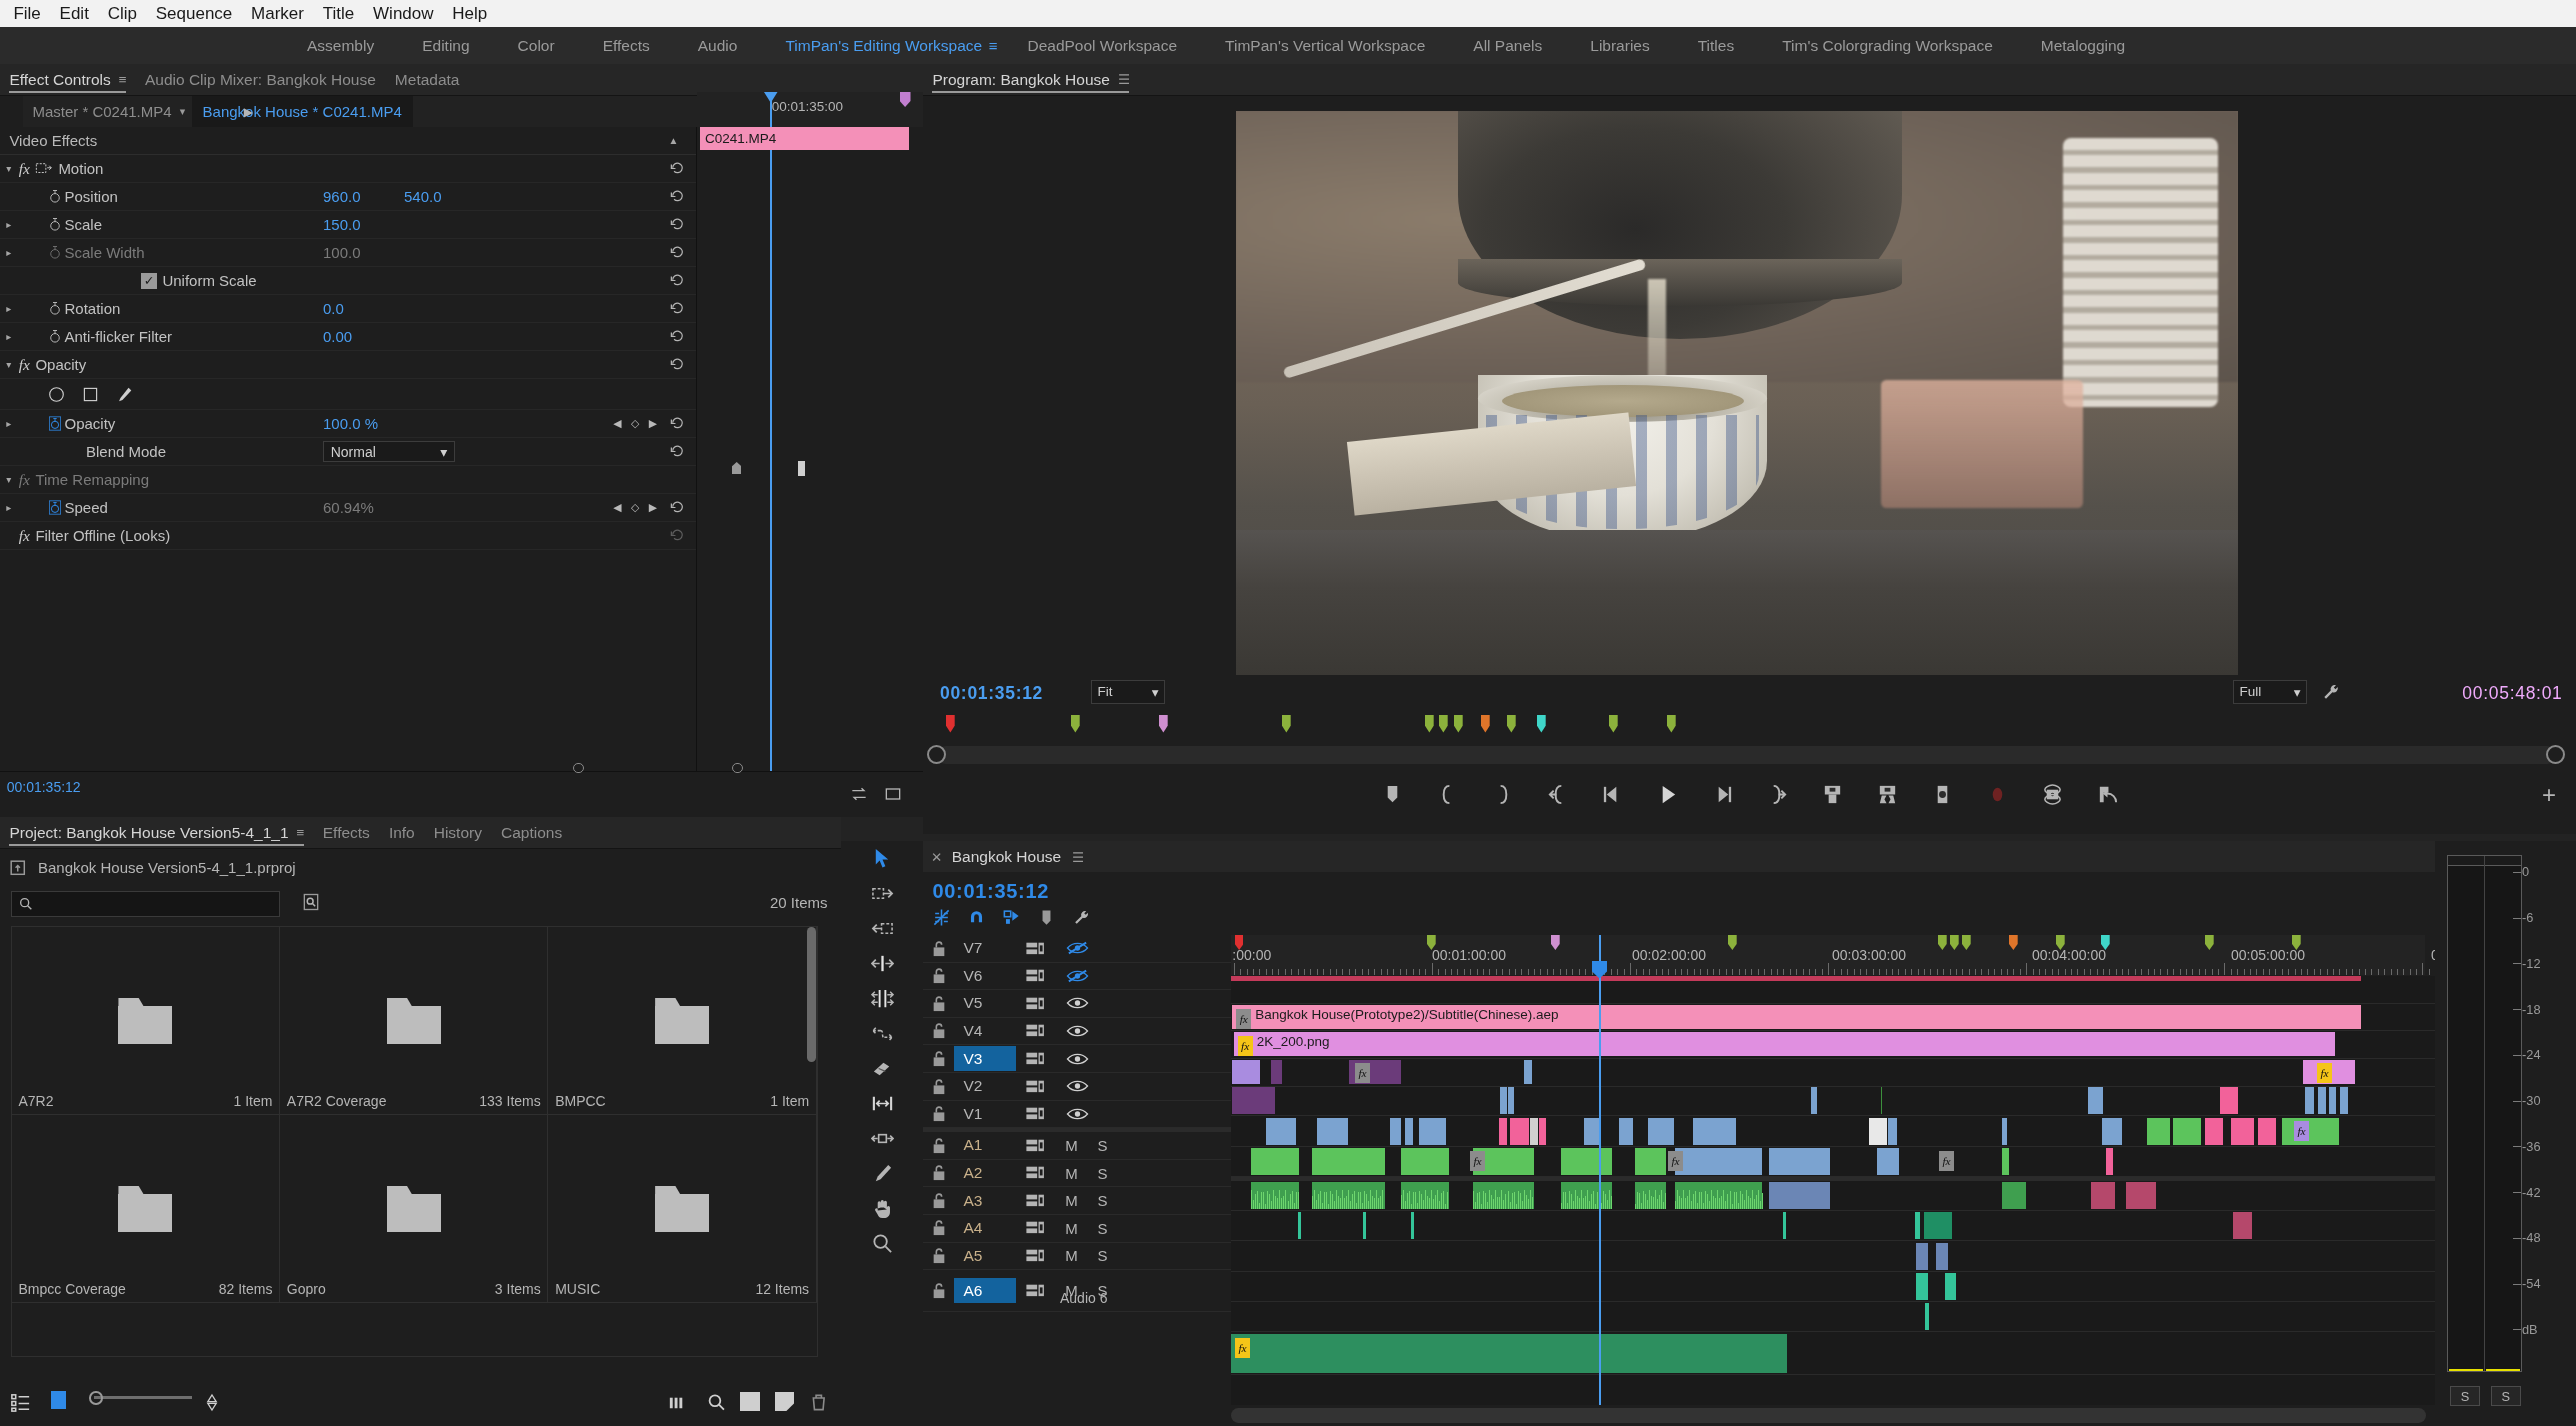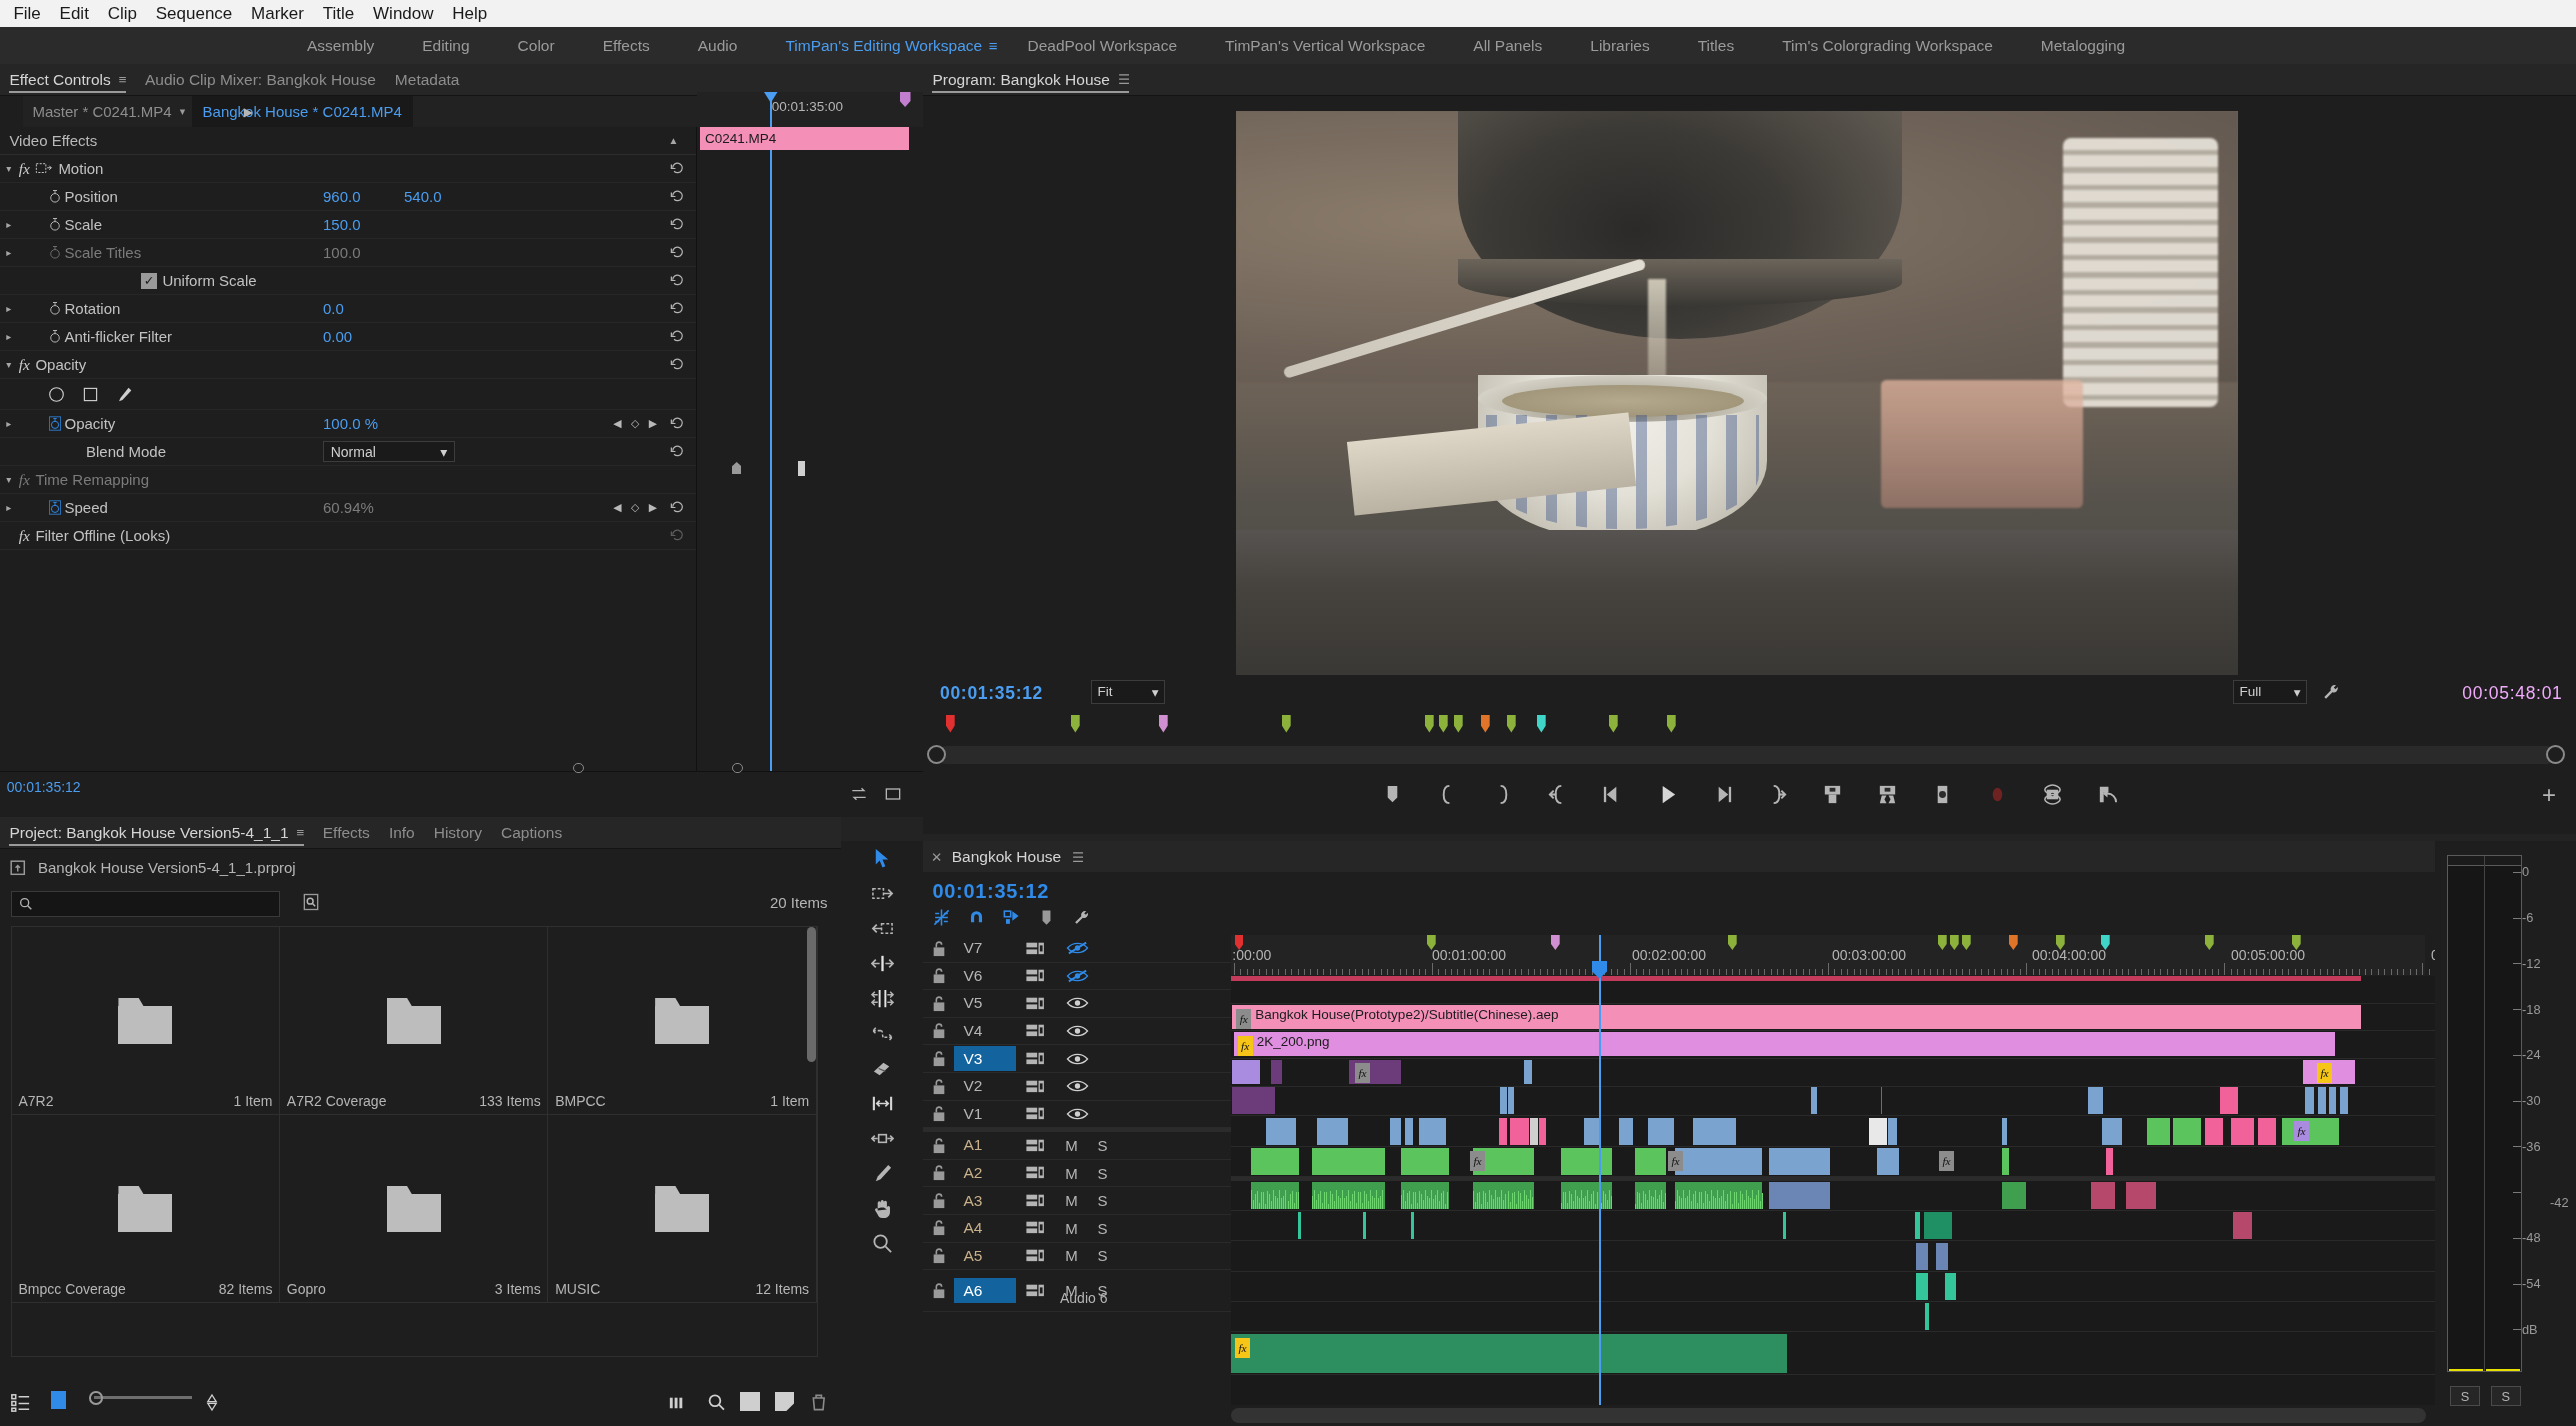--- a/index.html
+++ b/index.html
@@ -318,21 +318,21 @@
         </div>
         <div class="ec-row">
           <span class="twirl">▸</span>
           <span style="width:28px"></span>
           <span class="stopw">
             <svg viewBox="0 0 18 22">
               <circle cx="9" cy="13" r="6.4" fill="none" stroke="#6d6d6d" stroke-width="1.5"></circle>
               <path d="M9 7V3M6 2h6" stroke="#6d6d6d" stroke-width="1.5"></path>
             </svg>
           </span>
-          <span class="lbl dim">Scale Titles</span>
+          <span class="lbl dim">Scale Width</span>
           <span class="val v1 dim">100.0</span>
           <span class="reset"><svg viewBox="0 0 22 22">
               <path d="M4 10a7 7 0 1 1 2 5" fill="none" stroke="#b5b5b5" stroke-width="1.8"></path>
               <path d="M2 5v6h6" fill="none" stroke="#b5b5b5" stroke-width="1.8"></path>
             </svg></span>
         </div>
         <div class="ec-row">
           <span style="width:141px"></span>
           <span class="chk">✓</span>
           <span class="lbl" style="margin-left:5.4px">Uniform Scale</span>
@@ -1711,21 +1711,21 @@
         <span class="m" style="top: 101px;">-12</span>
         <span class="tk" style="top: 108px;"></span>
         <span class="m" style="top: 147px; text-align: right;">-18</span>
         <span class="tk" style="top: 154px;"></span>
         <span class="m" style="top: 192px;">-24</span>
         <span class="tk" style="top: 200px;"></span>
         <span class="m" style="top: 238px;">-30</span>
         <span class="tk" style="top: 246px;"></span>
         <span class="m" style="top: 284px;">-36</span>
         <span class="tk" style="top: 291px;"></span>
-        <span class="m" style="top: 340px; margin-left: 28px;">-42</span>
+        <span class="m" style="top: 330px;">-42</span>
         <span class="tk" style="top: 337px;"></span>
         <span class="m" style="top: 375px;">-48</span>
         <span class="tk" style="top: 383px;"></span>
         <span class="m" style="top: 421px;">-54</span>
         <span class="tk" style="top: 429px;"></span>
         <span class="m" style="top: 467px;">dB</span>
         <span class="tk" style="top: 474px;"></span>
       </div>
     <div class="am-sbtns" id="amSBtns">
         <div class="am-s">S</div>

